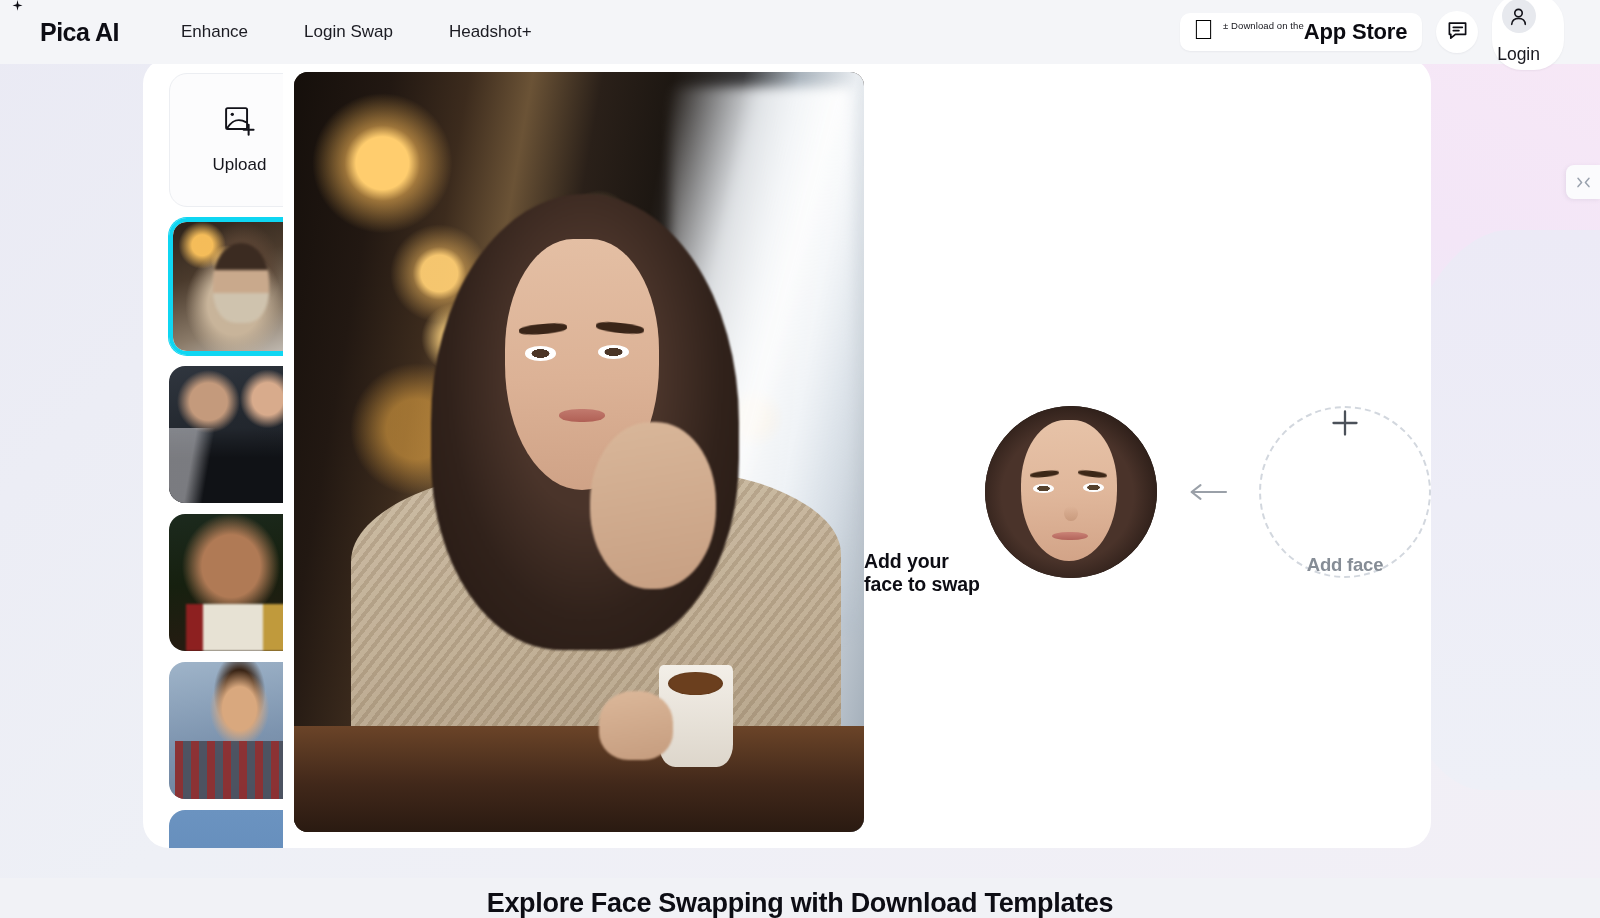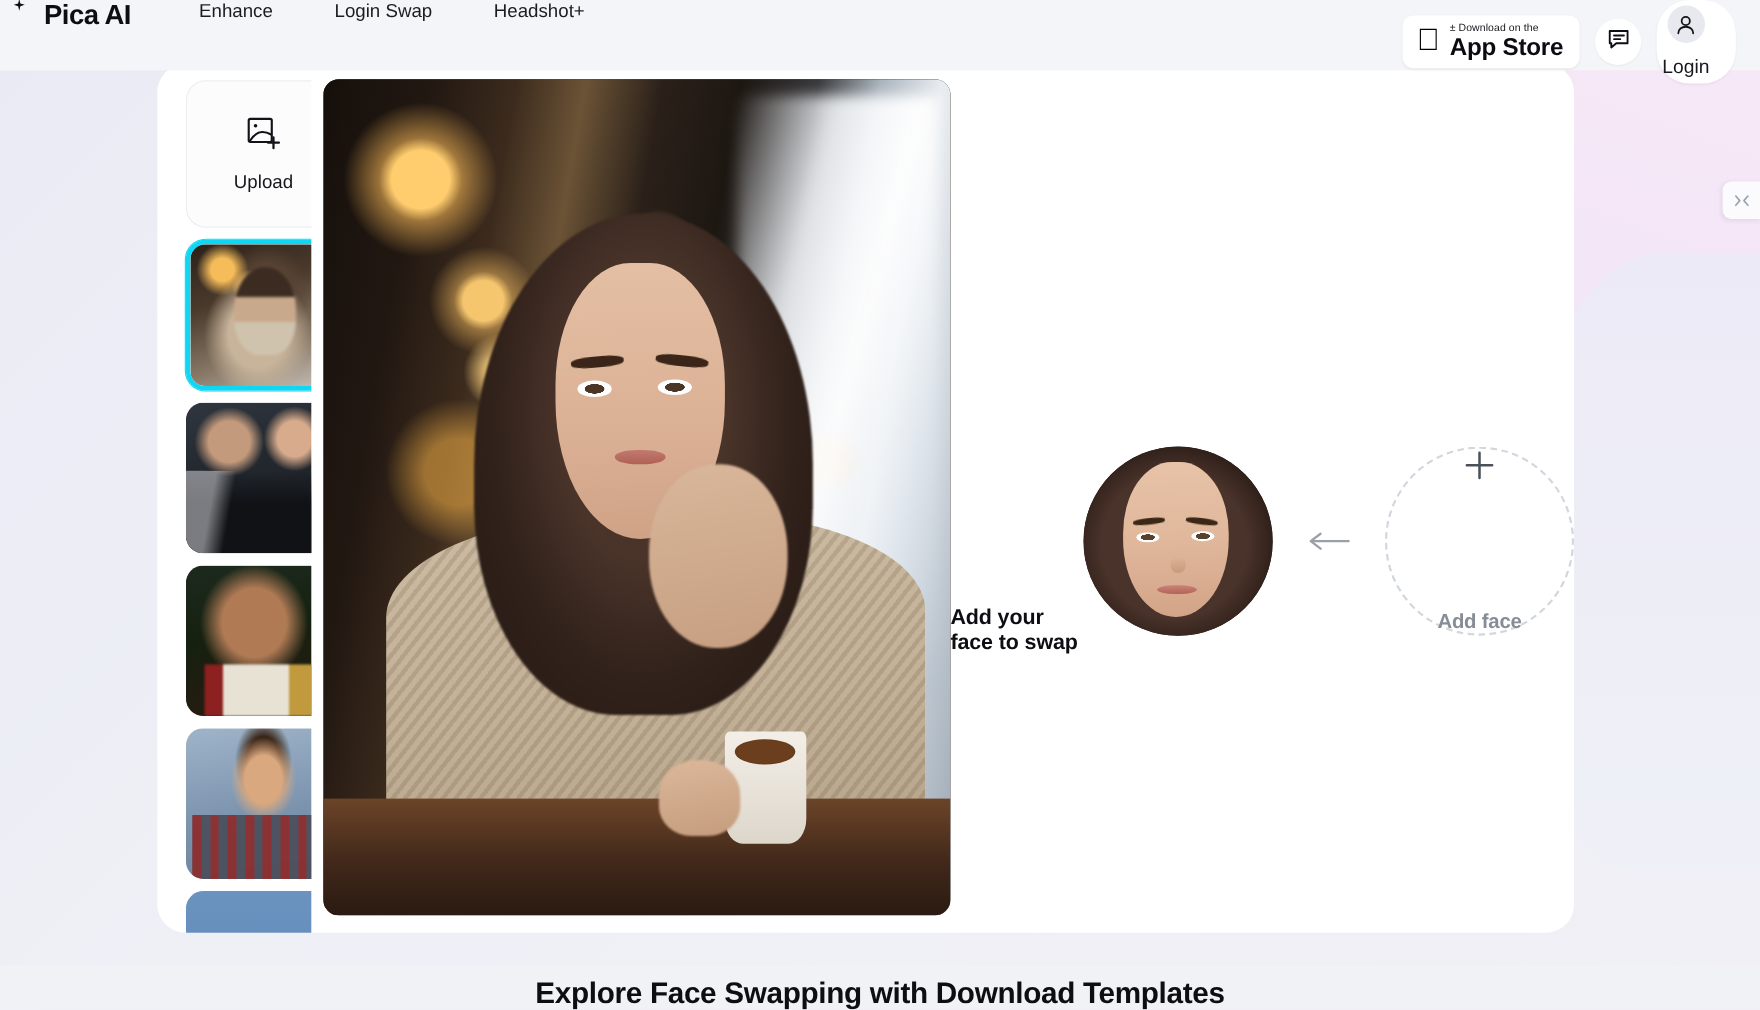--- a/index.html
+++ b/index.html
@@ -60,22 +60,22 @@
   }
   .side-tab svg { display: block; }
 
   
   .header {
     position: relative;
     z-index: 10;
     height: 64px;
     background: #f4f5f8;
     display: flex;
-    align-items: flex-start;
-    padding: 0 22px 0 40px;
+    align-items: center;
+    padding: 0 36px 0 40px;
   }
 
   .brand {
     display: flex;
     align-items: center;
     gap: 3px;
     margin-right: 62px;
     user-select: none;
   }
   .brand-text {
@@ -114,21 +114,21 @@
     display: flex;
     align-items: center;
     gap: 9px;
     background: #ffffff;
     border-radius: 10px;
     padding: 7px 15px 8px 13px;
     cursor: pointer;
     box-shadow: 0 1px 2px rgba(20,20,40,.05);
   }
   .apple-glyph { font-size: 28px; line-height: 26px; color: #000; margin-top: -3px; }
-  .as-lines { display: flex; flex-direction: column; line-height: 1; }
+  .as-lines { display: flex; flex-direction: row; line-height: 1; }
   .as-small {
     font-size: 9.5px;
     color: #15151b;
     letter-spacing: .1px;
     margin-bottom: 2px;
     white-space: nowrap;
   }
   .as-big {
     font-size: 22px;
     font-weight: 700;

